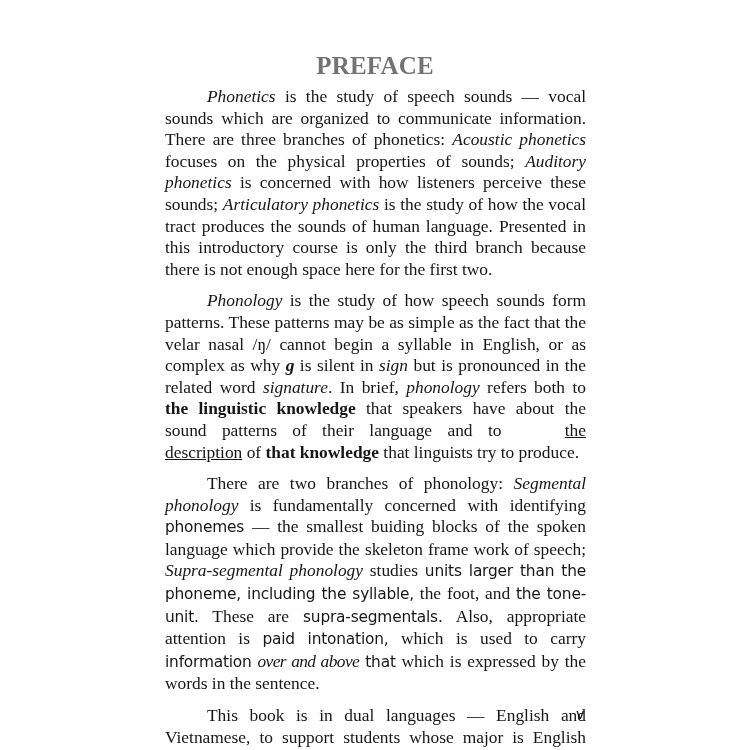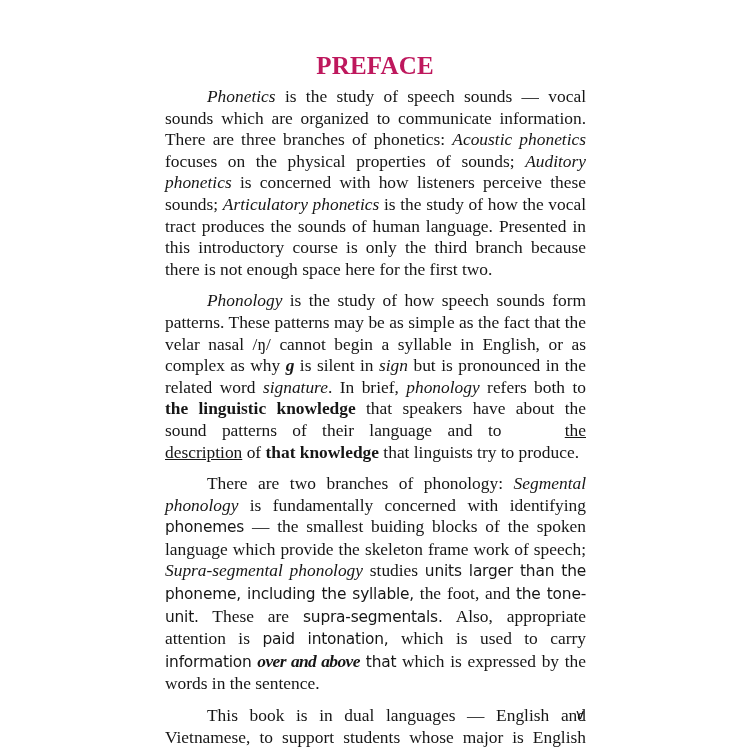--- a/index.html
+++ b/index.html
@@ -4,37 +4,37 @@
   <style>
     html, body { margin: 0; padding: 0; background: #ffffff; }
     body { width: 750px; height: 750px; position: relative; overflow: hidden; }
     .page {
       position: absolute; left: 0; top: 0; width: 750px; height: 750px; background: #fff;
     }
     .title {
       position: absolute; left: 0; width: 750px; top: 52px;
       text-align: center;
       font-family: "Liberation Serif", serif;
-      font-weight: bold; font-size: 25px; color: #be185d;
+      font-weight: bold; font-size: 25px; color: #737373;
       letter-spacing: 0.2px;
     }
     .body {
       position: absolute; left: 165px; top: 86px; width: 421px;
       font-family: "Liberation Serif", serif;
       font-size: 17.4px; line-height: 21.6px; color: #161616;
       text-align: justify;
     }
     .body p { margin: 0 0 10px 0; text-indent: 42px; }
     .body p.p3 { margin-top: 2px; }
     .body p.p4 { margin-top: 6px; }
     .sans { font-family: "DejaVu Sans", sans-serif; font-size: 15.4px; letter-spacing: -0.2px; margin-top: 16px; }
     i { }
     b { font-weight: bold; }
     u { text-decoration: underline; margin-left: 48px; }
-    .bi { font-weight: bold; font-style: italic; letter-spacing: -0.6px; }
+    .bi { font-weight: normal; font-style: italic; letter-spacing: -0.6px; }
     .page-number {
       position: absolute; left: 576px; top: 706px;
       font-family: "DejaVu Sans", sans-serif; font-size: 14px; color: #111;
     }
   </style>
 </head>
 <body>
 
 <div class="page">
   <div class="title">PREFACE</div>

